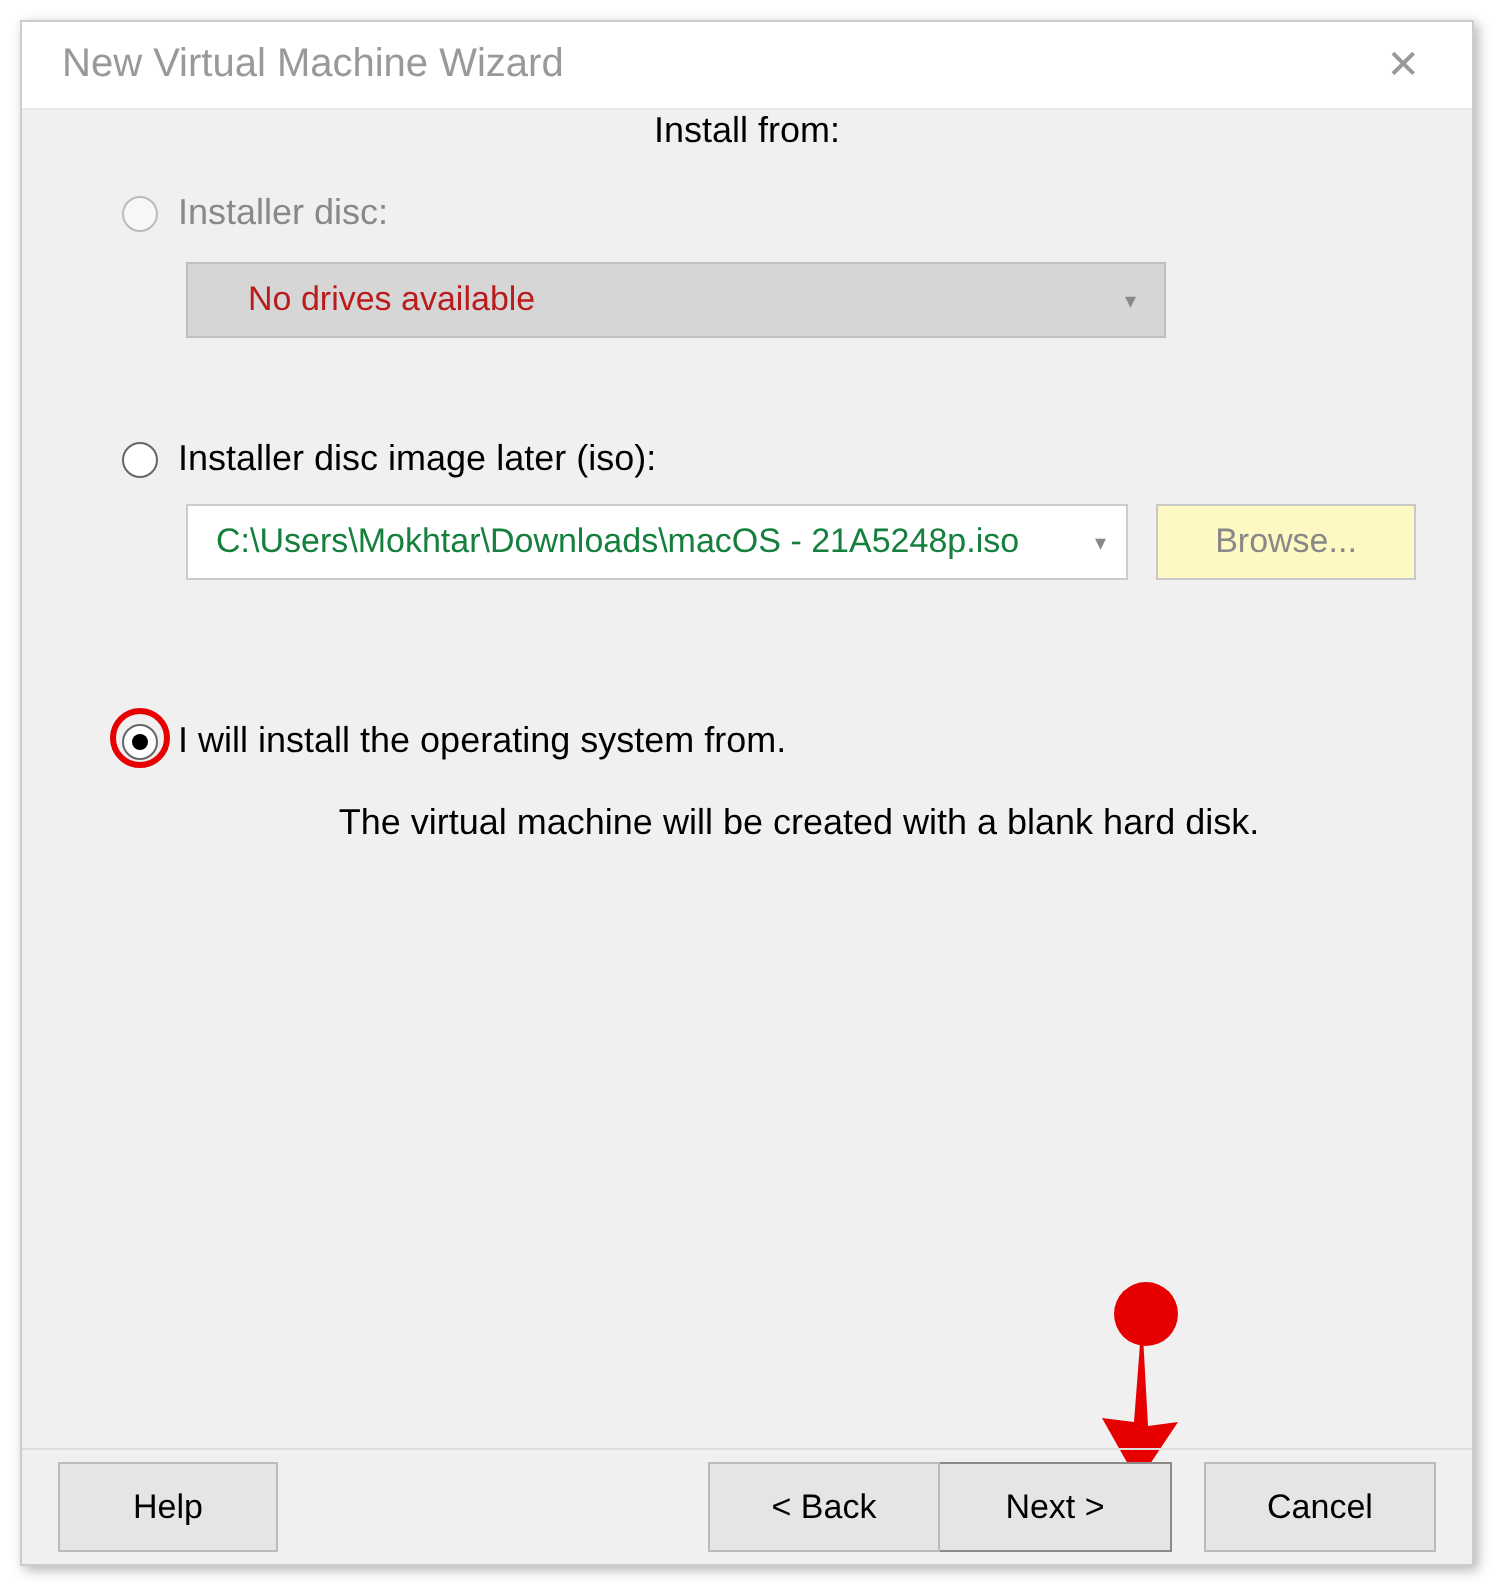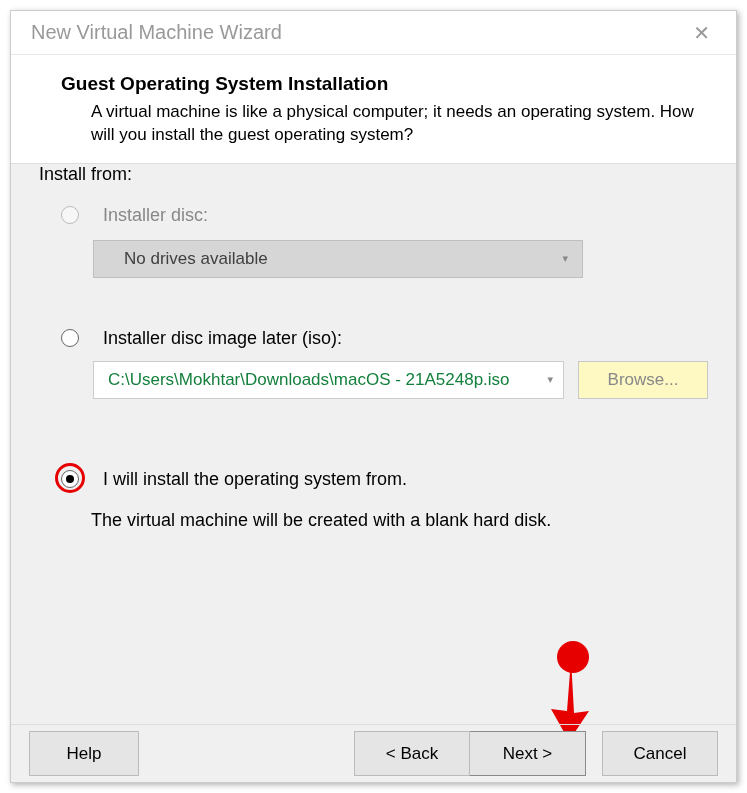--- a/index.html
+++ b/index.html
@@ -16,20 +16,21 @@
     }
     .dialog {
       position: absolute;
       left: 10px;
       top: 10px;
       width: 727px;
       height: 773px;
       background: #f0f0f0;
       border: 1px solid #ccc;
       box-shadow: 2px 2px 6px rgba(0,0,0,0.3);
+      text-align: center;
     }
     .titlebar {
       height: 44px;
       background: #fff;
       display: flex;
       align-items: center;
       justify-content: space-between;
       padding: 0 16px 0 20px;
       border-bottom: 1px solid #e8e8e8;
     }
@@ -73,21 +74,21 @@
     }
     .option-block {
       margin-left: 22px;
       margin-bottom: 50px;
     }
     .option-block.opt2 { margin-bottom: 70px; }
     .option-block.opt3 { margin-bottom: 40px; }
     .radio-row {
       display: flex;
       align-items: center;
-      gap: 24px;
+      gap: 10px;
       position: relative;
     }
     .radio {
       width: 18px;
       height: 18px;
       border: 1.5px solid #666;
       border-radius: 50%;
       background: #fff;
       display: inline-block;
       flex-shrink: 0;
@@ -130,21 +131,21 @@
       margin-left: 32px;
       margin-top: 14px;
       display: flex;
       align-items: center;
       justify-content: space-between;
       padding: 0 14px 0 30px;
       width: 490px;
     }
     .dropdown-text {
       font-size: 17px;
-      color: #404040;
+      color: #b91c1c;
     }
     .dropdown-chevron {
       font-size: 11px;
       color: #888;
     }
     .iso-row {
       display: flex;
       align-items: stretch;
       gap: 14px;
       margin-left: 32px;
@@ -220,24 +221,20 @@
 </head>
 <body>
 
 <div class="dialog">
 
   <div class="titlebar">
     <span class="titlebar-title">New Virtual Machine Wizard</span>
     <span class="close-btn">✕</span>
   </div>
 
-  <div class="header-section">
-    <div class="header-title">Guest Operating System Installation</div>
-    <div class="header-desc">A virtual machine is like a physical computer; it needs an operating system. How will you install the guest operating system?</div>
-  </div>
 
   <div class="content">
     <div class="install-from">Install from:</div>
 
     <div class="option-block">
       <div class="radio-row">
         <span class="radio disabled"></span>
         <span class="radio-label disabled">Installer disc:</span>
       </div>
       <div class="dropdown">

